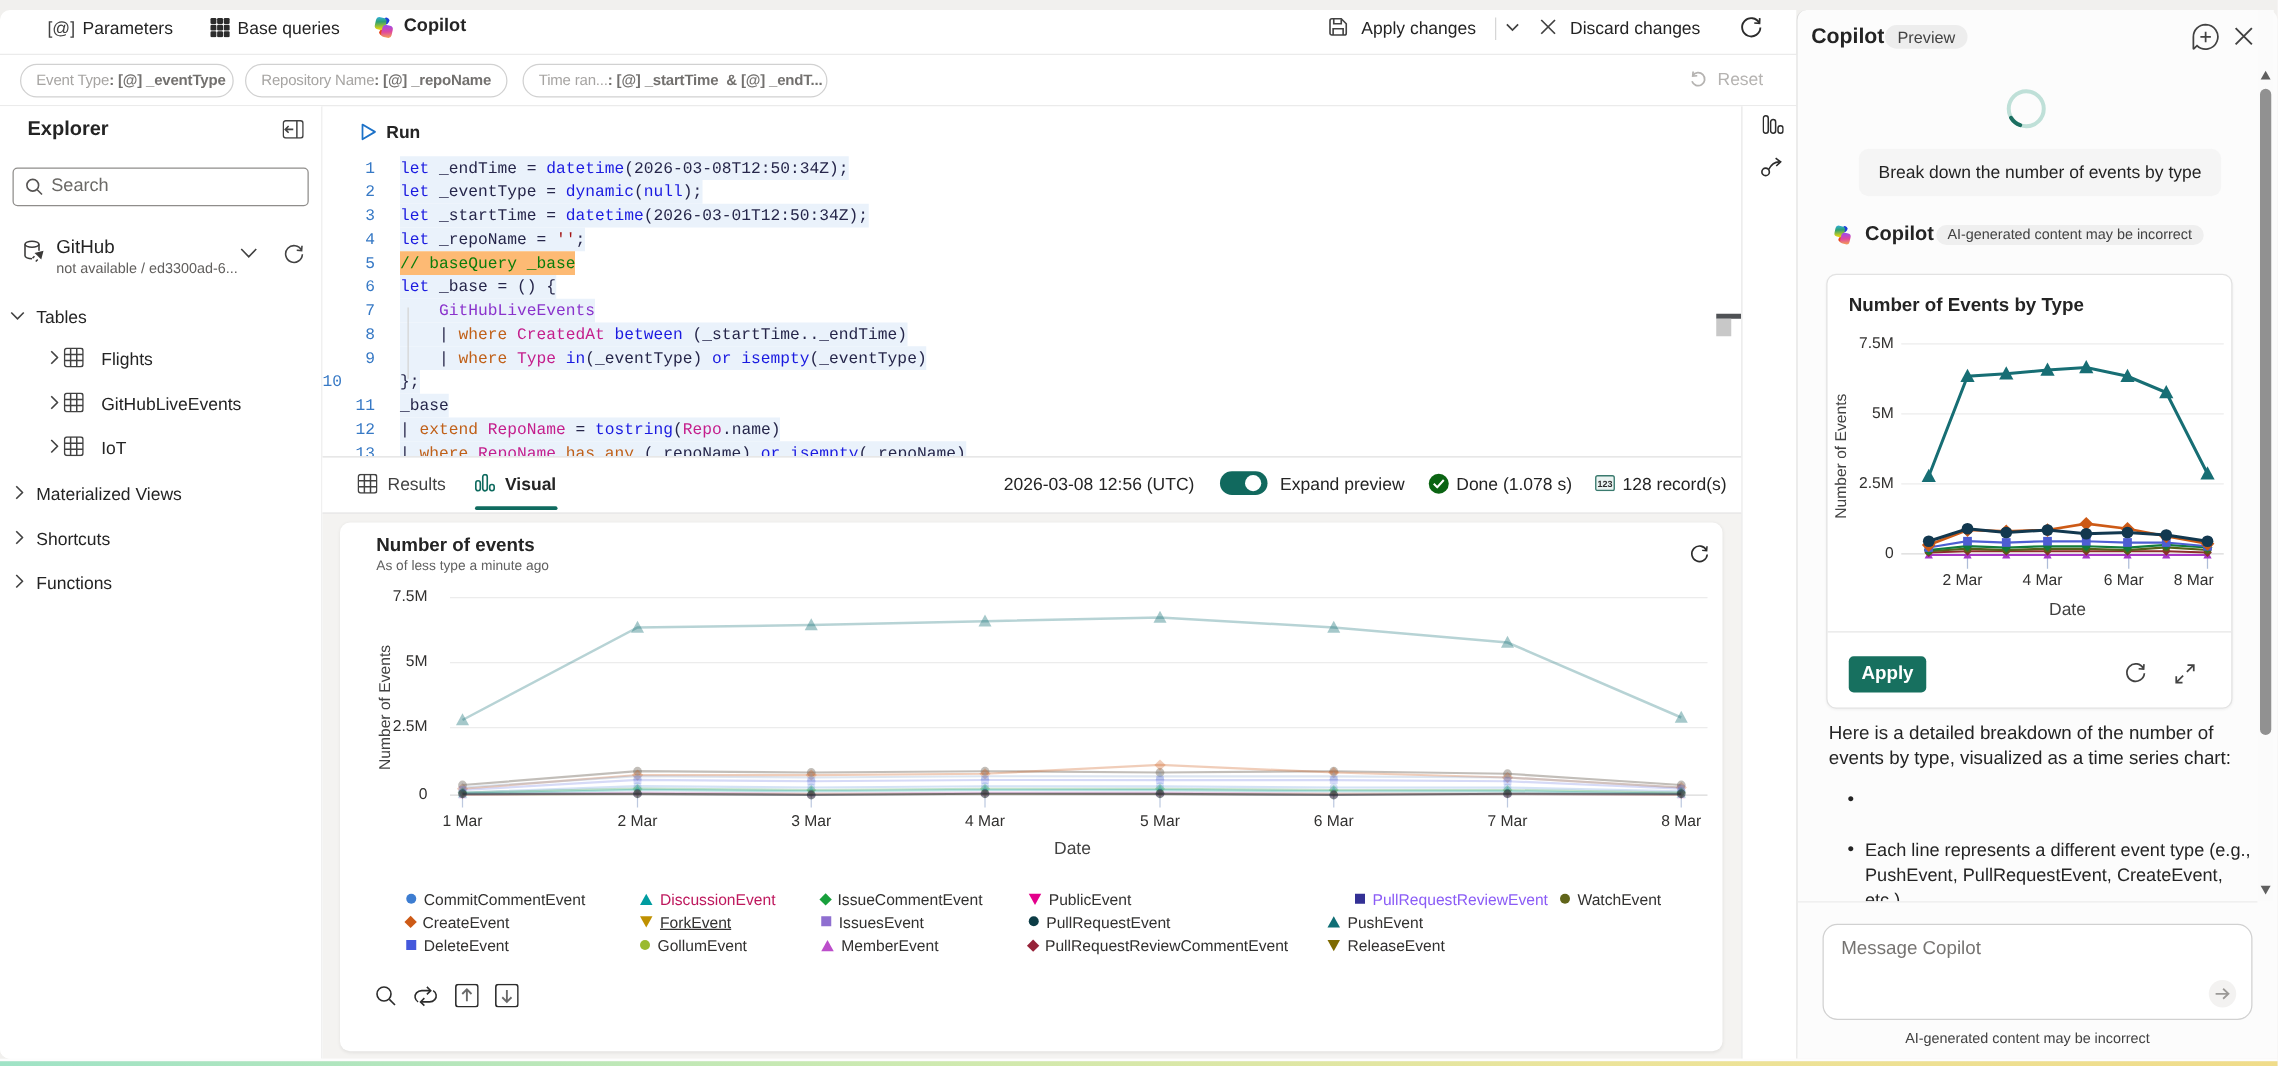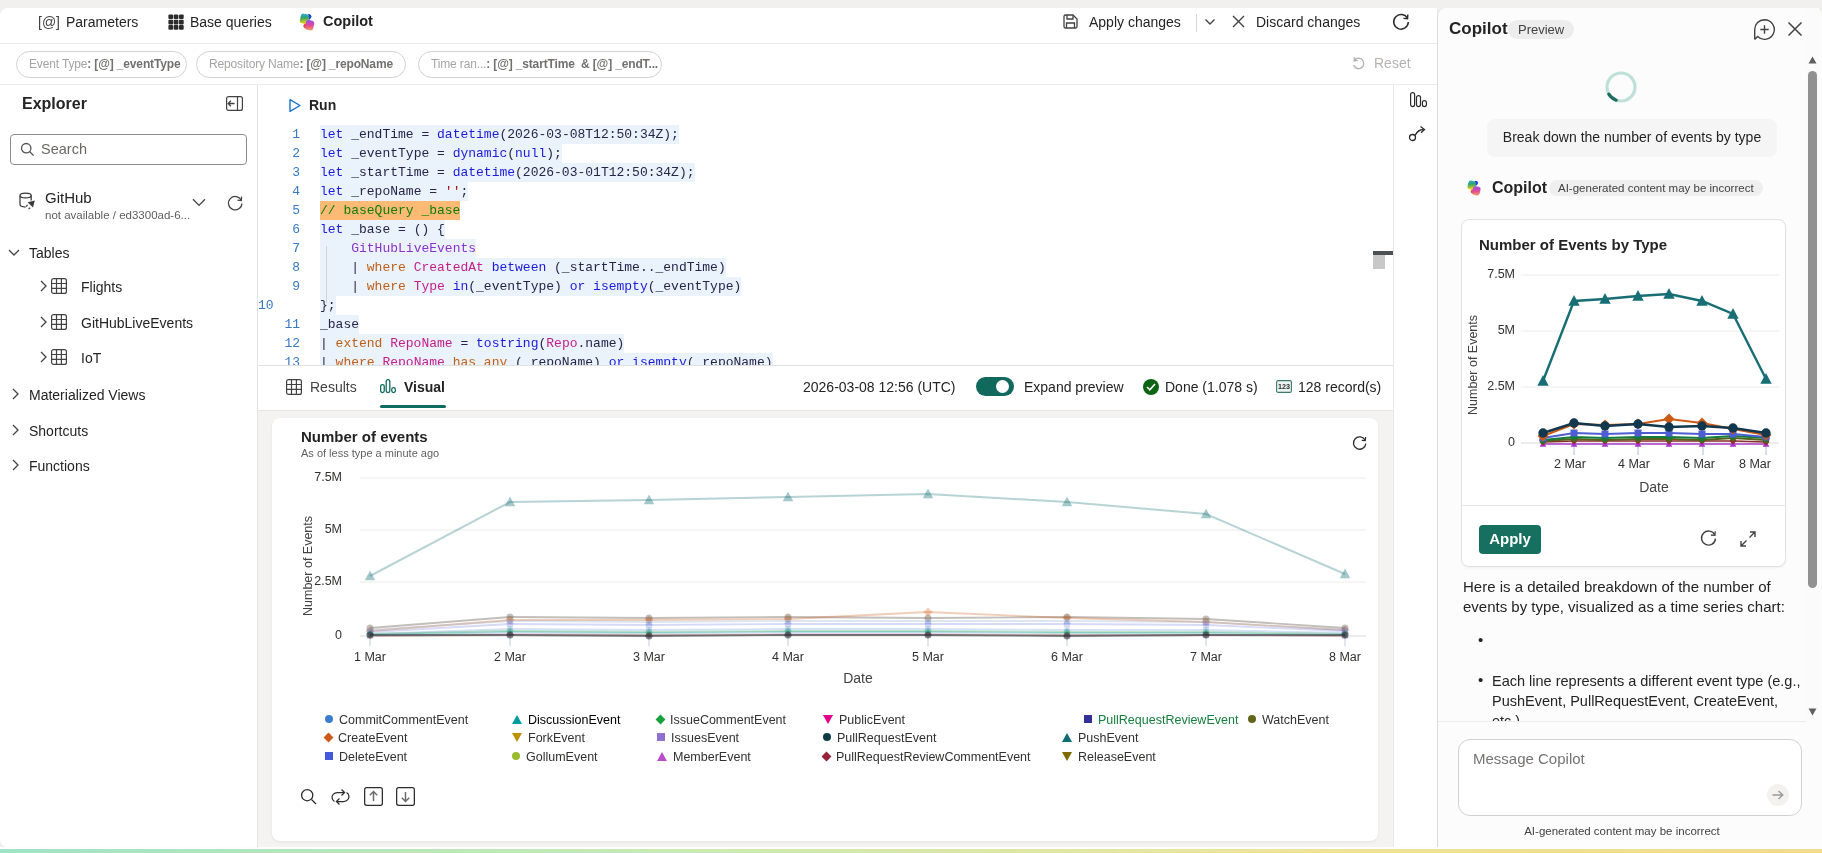--- a/index.html
+++ b/index.html
@@ -364,30 +364,30 @@
 <div class="abs" style="left:619px;top:650px;width:60px;text-align:center;font-size:12.5px;color:#323130;">3 Mar</div>
 <div class="abs" style="left:758px;top:650px;width:60px;text-align:center;font-size:12.5px;color:#323130;">4 Mar</div>
 <div class="abs" style="left:898px;top:650px;width:60px;text-align:center;font-size:12.5px;color:#323130;">5 Mar</div>
 <div class="abs" style="left:1037px;top:650px;width:60px;text-align:center;font-size:12.5px;color:#323130;">6 Mar</div>
 <div class="abs" style="left:1176px;top:650px;width:60px;text-align:center;font-size:12.5px;color:#323130;">7 Mar</div>
 <div class="abs" style="left:1315px;top:650px;width:60px;text-align:center;font-size:12.5px;color:#323130;">8 Mar</div>
 <div class="abs" style="left:828px;top:670px;width:60px;text-align:center;font-size:14px;color:#424242;">Date</div>
 <div class="abs" style="left:325px;top:713px;font-size:12.5px;color:#323130;white-space:nowrap;"><span style="display:inline-block;width:8px;height:8px;border-radius:50%;background:#3d7dd1;vertical-align:1px;"></span><span style="margin-left:6px;">CommitCommentEvent</span></div>
 <div class="abs" style="left:325px;top:731px;font-size:12.5px;color:#323130;white-space:nowrap;"><span style="display:inline-block;width:7px;height:7px;background:#cd5a16;transform:rotate(45deg);vertical-align:1px;"></span><span style="margin-left:6px;">CreateEvent</span></div>
 <div class="abs" style="left:325px;top:750px;font-size:12.5px;color:#323130;white-space:nowrap;"><span style="display:inline-block;width:8px;height:8px;background:#4458dc;vertical-align:1px;"></span><span style="margin-left:6px;">DeleteEvent</span></div>
-<div class="abs" style="left:512px;top:713px;font-size:12.5px;color:#000000;white-space:nowrap;"><span style="display:inline-block;width:0;height:0;border-left:5px solid transparent;border-right:5px solid transparent;border-bottom:9px solid #009ca0;vertical-align:0px;"></span><span style="margin-left:6px;">DiscussionEvent</span></div>
-<div class="abs" style="left:512px;top:731px;font-size:12.5px;color:#323130;white-space:nowrap;"><span style="display:inline-block;width:0;height:0;border-left:5px solid transparent;border-right:5px solid transparent;border-top:9px solid #bf9000;vertical-align:0px;"></span><span style="margin-left:6px;">ForkEvent</span></div>
+<div class="abs" style="left:512px;top:713px;font-size:12.5px;color:#be185d;white-space:nowrap;"><span style="display:inline-block;width:0;height:0;border-left:5px solid transparent;border-right:5px solid transparent;border-bottom:9px solid #009ca0;vertical-align:0px;"></span><span style="margin-left:6px;">DiscussionEvent</span></div>
+<div class="abs" style="left:512px;top:731px;font-size:12.5px;color:#323130;white-space:nowrap;"><span style="display:inline-block;width:0;height:0;border-left:5px solid transparent;border-right:5px solid transparent;border-top:9px solid #bf9000;vertical-align:0px;"></span><span style="margin-left:6px;text-decoration:underline;">ForkEvent</span></div>
 <div class="abs" style="left:512px;top:750px;font-size:12.5px;color:#323130;white-space:nowrap;"><span style="display:inline-block;width:8px;height:8px;border-radius:50%;background:#9aba2f;vertical-align:1px;"></span><span style="margin-left:6px;">GollumEvent</span></div>
 <div class="abs" style="left:657px;top:713px;font-size:12.5px;color:#323130;white-space:nowrap;"><span style="display:inline-block;width:7px;height:7px;background:#18a03c;transform:rotate(45deg);vertical-align:1px;"></span><span style="margin-left:6px;">IssueCommentEvent</span></div>
 <div class="abs" style="left:657px;top:731px;font-size:12.5px;color:#323130;white-space:nowrap;"><span style="display:inline-block;width:8px;height:8px;background:#8f6fd0;vertical-align:1px;"></span><span style="margin-left:6px;">IssuesEvent</span></div>
 <div class="abs" style="left:657px;top:750px;font-size:12.5px;color:#323130;white-space:nowrap;"><span style="display:inline-block;width:0;height:0;border-left:5px solid transparent;border-right:5px solid transparent;border-bottom:9px solid #bc4ecb;vertical-align:0px;"></span><span style="margin-left:6px;">MemberEvent</span></div>
 <div class="abs" style="left:823px;top:713px;font-size:12.5px;color:#323130;white-space:nowrap;"><span style="display:inline-block;width:0;height:0;border-left:5px solid transparent;border-right:5px solid transparent;border-top:9px solid #e3008c;vertical-align:0px;"></span><span style="margin-left:6px;">PublicEvent</span></div>
 <div class="abs" style="left:823px;top:731px;font-size:12.5px;color:#323130;white-space:nowrap;"><span style="display:inline-block;width:8px;height:8px;border-radius:50%;background:#0d3c46;vertical-align:1px;"></span><span style="margin-left:6px;">PullRequestEvent</span></div>
 <div class="abs" style="left:823px;top:750px;font-size:12.5px;color:#323130;white-space:nowrap;"><span style="display:inline-block;width:7px;height:7px;background:#962339;transform:rotate(45deg);vertical-align:1px;"></span><span style="margin-left:6px;">PullRequestReviewCommentEvent</span></div>
-<div class="abs" style="left:1062px;top:713px;font-size:12.5px;color:#15803d;white-space:nowrap;padding-left:22px;"><span style="display:inline-block;width:8px;height:8px;background:#333095;vertical-align:1px;"></span><span style="margin-left:6px;">PullRequestReviewEvent</span></div>
+<div class="abs" style="left:1062px;top:713px;font-size:12.5px;color:#8b5cf6;white-space:nowrap;padding-left:22px;"><span style="display:inline-block;width:8px;height:8px;background:#333095;vertical-align:1px;"></span><span style="margin-left:6px;">PullRequestReviewEvent</span></div>
 <div class="abs" style="left:1062px;top:731px;font-size:12.5px;color:#323130;white-space:nowrap;"><span style="display:inline-block;width:0;height:0;border-left:5px solid transparent;border-right:5px solid transparent;border-bottom:9px solid #0f6e75;vertical-align:0px;"></span><span style="margin-left:6px;">PushEvent</span></div>
 <div class="abs" style="left:1062px;top:750px;font-size:12.5px;color:#323130;white-space:nowrap;"><span style="display:inline-block;width:0;height:0;border-left:5px solid transparent;border-right:5px solid transparent;border-top:9px solid #7e6a00;vertical-align:0px;"></span><span style="margin-left:6px;">ReleaseEvent</span></div>
 <div class="abs" style="left:1248px;top:713px;font-size:12.5px;color:#323130;white-space:nowrap;"><span style="display:inline-block;width:8px;height:8px;border-radius:50%;background:#61651a;vertical-align:1px;"></span><span style="margin-left:6px;">WatchEvent</span></div>
 
 <svg class="abs" style="left:300px;top:788px;" width="18" height="18" viewBox="0 0 18 18" fill="none" stroke="#2c2c2c" stroke-width="1.3">
  <circle cx="7.2" cy="7.2" r="5.6"></circle>
       <path d="M11.5 11.5 L16 16"></path>
 </svg>
 <svg class="abs" style="left:330px;top:788px;" width="21" height="18" viewBox="0 0 21 18" fill="none" stroke="#2c2c2c" stroke-width="1.25">
  <path d="M4.5 13.5 C1.8 12 1.2 8.5 3.2 6.3 C4.3 5.1 5.8 4.5 7.4 4.5 H14"></path>

